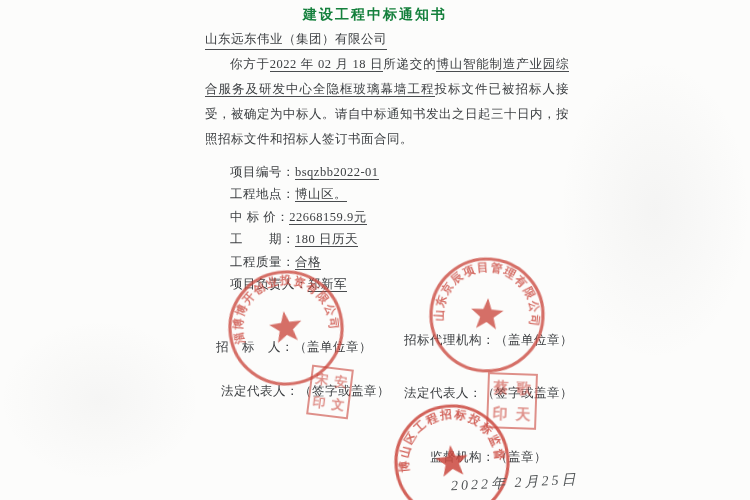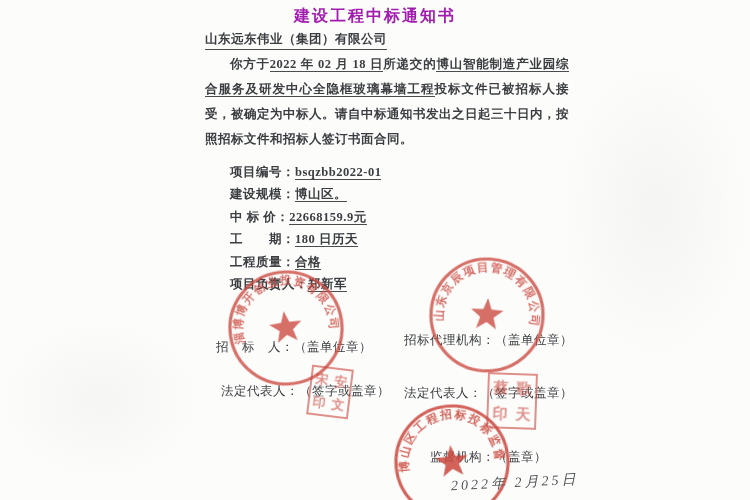--- a/index.html
+++ b/index.html
@@ -15,26 +15,26 @@
     background:radial-gradient(closest-side, rgba(120,120,120,.06), rgba(120,120,120,0));
     pointer-events:none;
   }
   .scan-shade-left {
     position:absolute; left:0; top:320px; width:200px; height:160px;
     background:radial-gradient(closest-side, rgba(120,120,120,.05), rgba(120,120,120,0));
     pointer-events:none;
   }
   .doc-title {
     position:absolute; top:6px; left:0; right:0; z-index:2;
-    text-align:center; font-size:16px; font-weight:bold;
-    letter-spacing:2px; color:#a21caf;
+    text-align:center; font-size:14px; font-weight:bold;
+    letter-spacing:2px; color:#15803d;
   }
   .content {
     position:absolute; left:205px; top:31px; width:364px; z-index:2;
-    font-size:12.5px; letter-spacing:.5px;font-weight:bold;
+    font-size:12.5px; letter-spacing:.5px;
   }
   .recipient {
     display:inline-block; border-bottom:1px solid #4a4d50;
     padding-bottom:1px; font-size:12.5px;
   }
   .para {
     margin-top:2px; line-height:25px; text-align:justify;
     text-indent:2em;
   }
   .u { border-bottom:1px solid #4a4d50; }
@@ -77,21 +77,21 @@
 
 <div class="doc-title">建设工程中标通知书</div>
 
 <div class="content">
   <span class="recipient">山东远东伟业（集团）有限公司</span>
 
   <p class="para"><span>你方于</span><span class="u">2022 年 02 月 18 日</span><span>所递交的</span><span class="u">博山智能制造产业园综合服务及研发中心全隐框玻璃幕墙工程</span><span>投标文件已被招标人接受，被确定为中标人。请自中标通知书发出之日起三十日内，按照招标文件和招标人签订书面合同。</span></p>
 
   <div class="fields">
     <div class="field-line"><span>项目编号：</span><span class="u">bsqzbb2022-01</span></div>
-    <div class="field-line"><span>建设规模：</span><span class="u">博山区。</span></div>
+    <div class="field-line"><span>工程地点：</span><span class="u">博山区。</span></div>
     <div class="field-line"><span>中 标 价：</span><span class="u">22668159.9元</span></div>
     <div class="field-line"><span>工　　期：</span><span class="u">180 日历天</span></div>
     <div class="field-line"><span>工程质量：</span><span class="u">合格</span></div>
     <div class="field-line"><span>项目负责人：</span><span class="u">郑新军</span></div>
   </div>
 </div>
 
 <div class="sig sig-tenderer">招　标　人：（盖单位章）</div>
 <div class="sig sig-agency">招标代理机构：（盖单位章）</div>
 <div class="sig sig-legal-left">法定代表人：（签字或盖章）</div>

